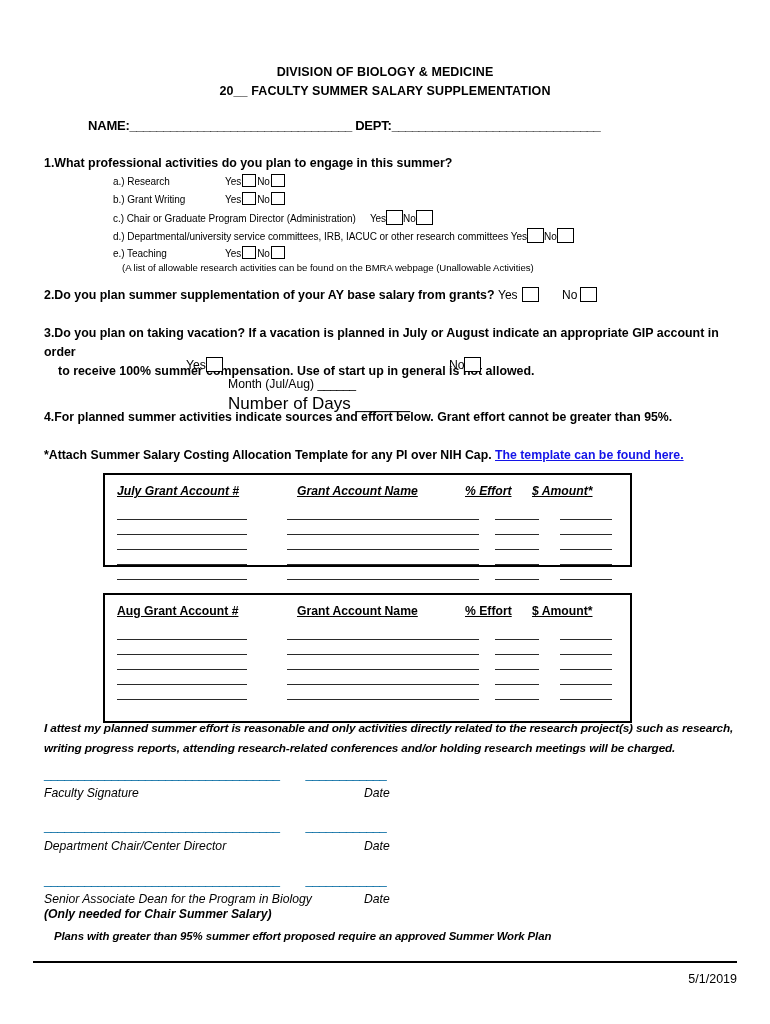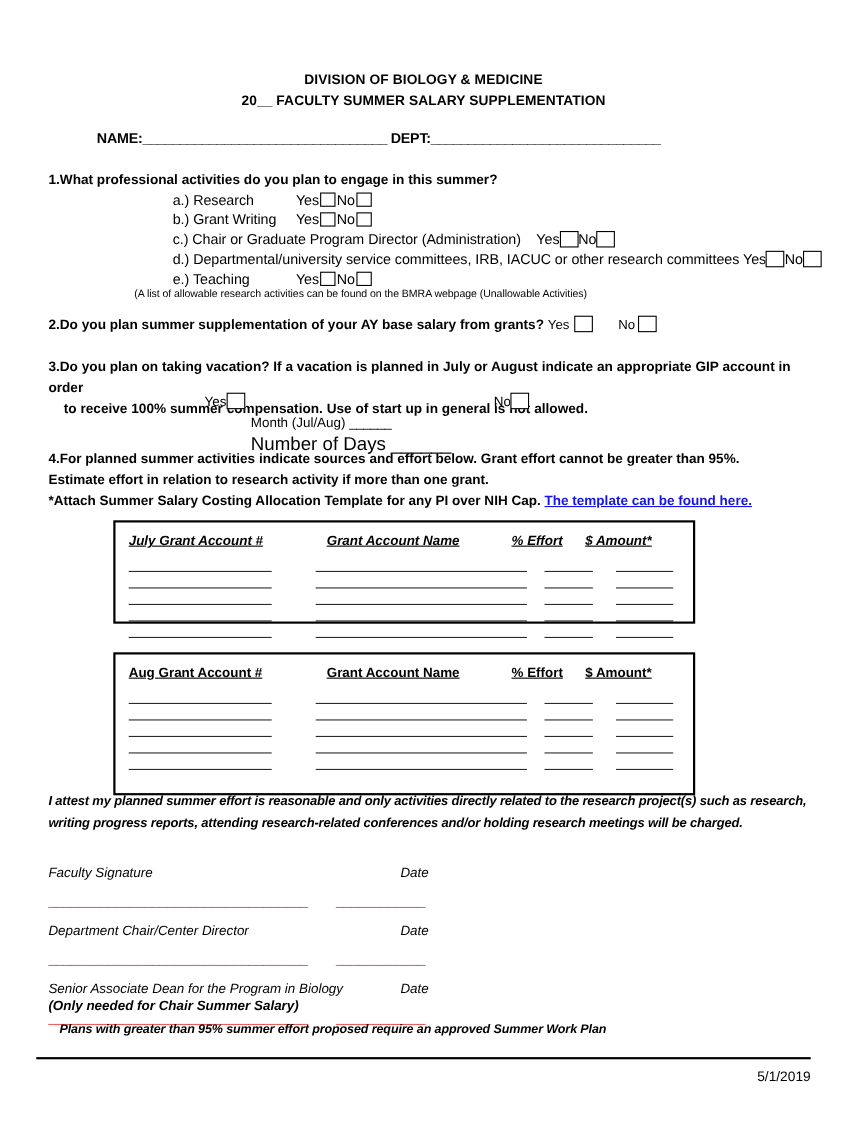--- a/index.html
+++ b/index.html
@@ -51,25 +51,24 @@
     position: absolute;
     font-size: 12.4px;
     font-weight: bold;
     white-space: nowrap;
   }
   .q1 { left: 44px; top: 156px; }
   .q3 { left: 44px; top: 324px; width: 700px; white-space: normal; line-height: 19px; }
 
   .subitem {
     position: absolute;
-    font-size: 13px;
+    font-size: 10px;
     font-weight: normal;
     white-space: nowrap;
     letter-spacing: -0.05px;
-    margin-left: 44px;
   }
   .si-a { left: 113px; top: 174px; }
   .si-b { left: 113px; top: 192px; }
   .si-c { left: 113px; top: 210px; }
   .si-d { left: 113px; top: 228px; }
   .si-e { left: 113px; top: 246px; }
 
   .note-small {
     position: absolute;
     left: 122px;
@@ -208,22 +207,21 @@
     letter-spacing: -0.15px;
   }
 
   
   .sigline {
     position: absolute;
     font-size: 13px;
     font-weight: normal;
     letter-spacing: -0.5px;
     white-space: nowrap;
-    color: #ef4444;
-    margin-top: 45px;
+    color: #0369a1;
   }
   .siglabel {
     position: absolute;
     font-size: 12.2px;
     font-style: italic;
     white-space: nowrap;
   }
 
   .sig1-line { left: 44px; top: 766px; }
   .sig1-lbl  { left: 44px; top: 786px; }
@@ -319,21 +317,20 @@
   </div>
 
   <div class="q3month">
     <span>Month (Jul/Aug)</span> <span class="ul-blank">______</span>
   </div>
   <div class="q3days">
     <span>Number of Days</span> <span class="ul-blank">______</span>
   </div>
 
   <div class="q4-l1">4.For planned summer activities indicate sources and effort below. Grant  effort cannot be greater than 95%.</div>
-  <div class="q4-l2">Estimate effort in relation to research activity if more than one grant.</div>
   <div class="q4-l3">
     <span>*Attach Summer Salary Costing Allocation Template for any PI over NIH Cap.</span>
     <a href="#" class="tmpl-link">The template can be found here.</a>
   </div>
 
   <div class="gbox gbox-july">
     <div class="ghead">
       <span class="gh-c1">July Grant Account #</span>
       <span class="gh-c2">Grant Account Name</span>
       <span class="gh-c3">% Effort</span>

